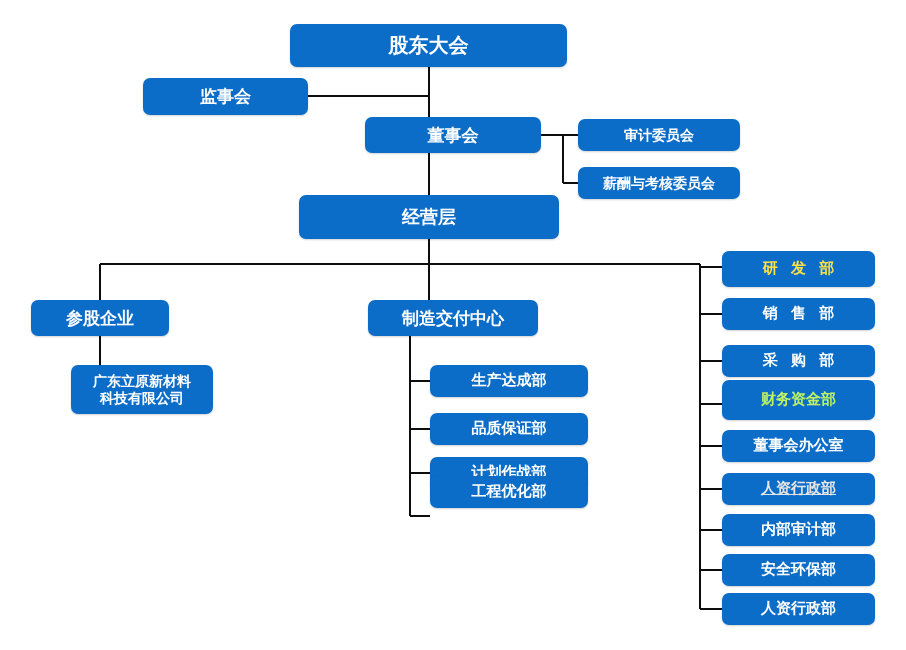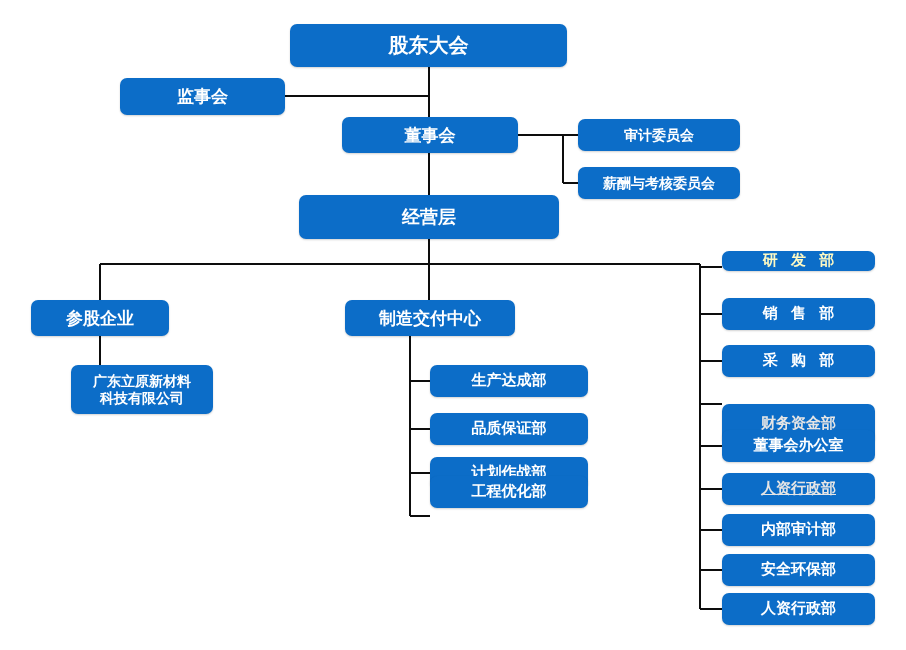--- a/index.html
+++ b/index.html
@@ -24,21 +24,21 @@
     text-align:center;
     box-sizing:border-box;
     box-shadow:0 1px 2px rgba(0,0,0,0.18);
     line-height:1.18;
     font-weight:bold;
     white-space:pre-line;
     user-select:none;
   }
   
   .t-lvl1{font-size:20px;font-weight:bold;}
-  .t-lvl2{font-size:17px;font-weight:bold;}
+  .t-lvl2{font-size:17px;font-weight:bold;margin-left:23px;}
   .t-lvl3{font-size:18px;font-weight:bold;}
   .t-committee{font-size:14px;font-weight:bold;}
   .t-dept{font-size:15px;font-weight:bold;}
   .t-sub{font-size:15px;font-weight:bold;}
   .t-leaf{font-size:14px;font-weight:bold;margin-left:40px;}
   .sp{letter-spacing:4px;text-indent:4px;}
 
   svg.links{position:absolute;left:0;top:0;width:906px;height:650px;pointer-events:none;}
   svg.links path,svg.links line{stroke:#0d0d0d;stroke-width:2;fill:none;}
 </style>
@@ -103,23 +103,23 @@
   <div class="node t-leaf" style="left: 31px; top: 365px; width: 142px; height: 49px; background: rgb(12, 109, 200); color: rgb(255, 255, 255);">广东立原新材料
 科技有限公司</div>
 
   <div class="node t-lvl2" style="left: 345px; top: 300px; width: 170px; height: 36px; background: rgb(12, 109, 200); color: rgb(255, 255, 255);">制造交付中心</div>
 
   <div class="node t-sub" style="left: 430px; top: 365px; width: 158px; height: 32px; background: rgb(12, 109, 200); color: rgb(255, 255, 255);">生产达成部</div>
   <div class="node t-sub" style="left: 430px; top: 413px; width: 158px; height: 32px; background: rgb(12, 109, 200); color: rgb(255, 255, 255);">品质保证部</div>
   <div class="node t-sub" style="left: 430px; top: 457px; width: 158px; height: 32px; background: rgb(12, 109, 200); color: rgb(255, 255, 255);">计划作战部</div>
   <div class="node t-sub" style="left: 430px; top: 476px; width: 158px; height: 32px; background: rgb(12, 109, 200); color: rgb(255, 255, 255);">工程优化部</div>
 
-  <div class="node t-dept sp" style="left: 722px; top: 251px; width: 153px; height: 20px; background: rgb(12, 109, 200); color: #fef9c3;">研 发 部</div>
+  <div class="node t-dept sp" style="left: 722px; top: 251px; width: 153px; height: 36px; background: rgb(12, 109, 200); color: #fde047;">研 发 部</div>
   <div class="node t-dept sp" style="left: 722px; top: 298px; width: 153px; height: 32px; background: rgb(12, 109, 200); color: rgb(255, 255, 255);">销 售 部</div>
   <div class="node t-dept sp" style="left: 722px; top: 345px; width: 153px; height: 32px; background: rgb(12, 109, 200); color: rgb(255, 255, 255);">采 购 部</div>
-  <div class="node t-dept" style="left: 722px; top: 404px; width: 153px; height: 40px; background: rgb(12, 109, 200); color: #e5e5e5;">财务资金部</div>
+  <div class="node t-dept" style="left: 722px; top: 380px; width: 153px; height: 40px; background: rgb(12, 109, 200); color: #bef264;">财务资金部</div>
   <div class="node t-dept" style="left: 722px; top: 430px; width: 153px; height: 32px; background: rgb(12, 109, 200); color: rgb(255, 255, 255);">董事会办公室</div>
   <div class="node t-dept" style="left: 722px; top: 473px; width: 153px; height: 32px; background: rgb(12, 109, 200); color: #e5e5e5; text-decoration: underline;">人资行政部</div>
   <div class="node t-dept" style="left: 722px; top: 514px; width: 153px; height: 32px; background: rgb(12, 109, 200); color: rgb(255, 255, 255);">内部审计部</div>
   <div class="node t-dept" style="left: 722px; top: 554px; width: 153px; height: 32px; background: rgb(12, 109, 200); color: rgb(255, 255, 255);">安全环保部</div>
   <div class="node t-dept" style="left: 722px; top: 593px; width: 153px; height: 32px; background: rgb(12, 109, 200); color: rgb(255, 255, 255);">人资行政部</div>
 
 </div>
 
 </body></html>

